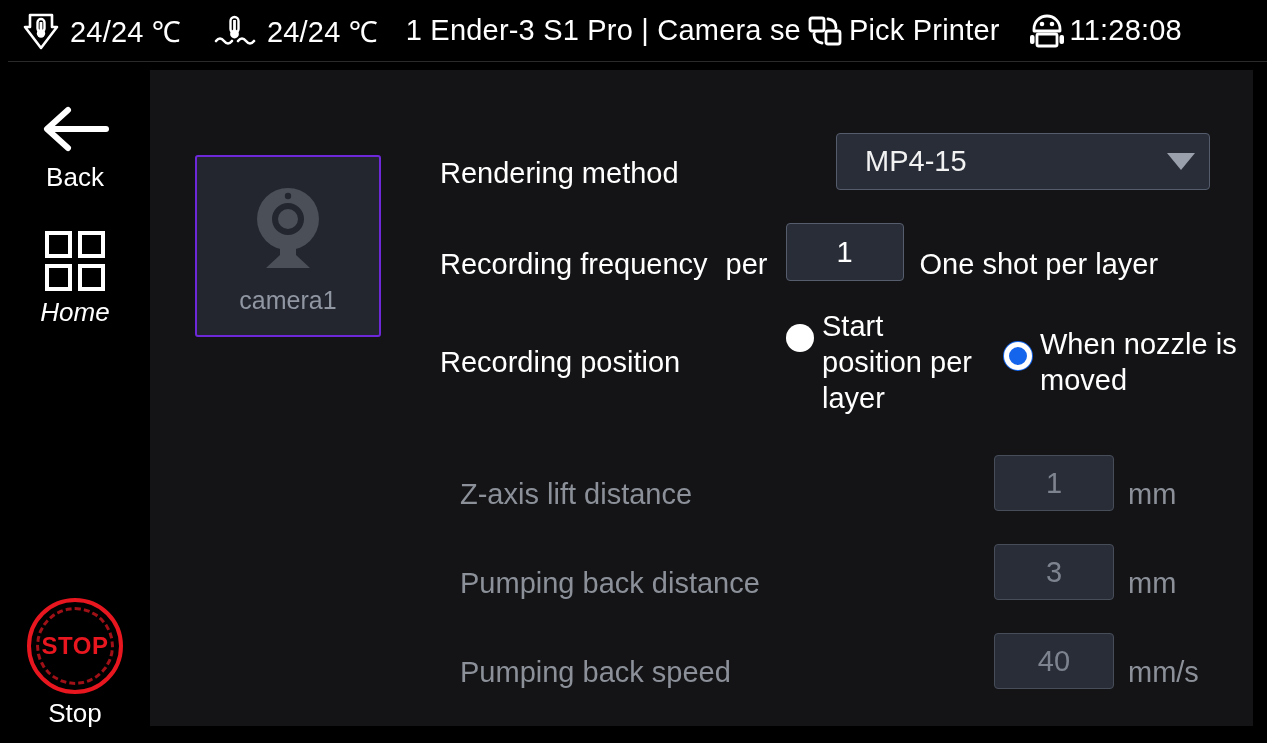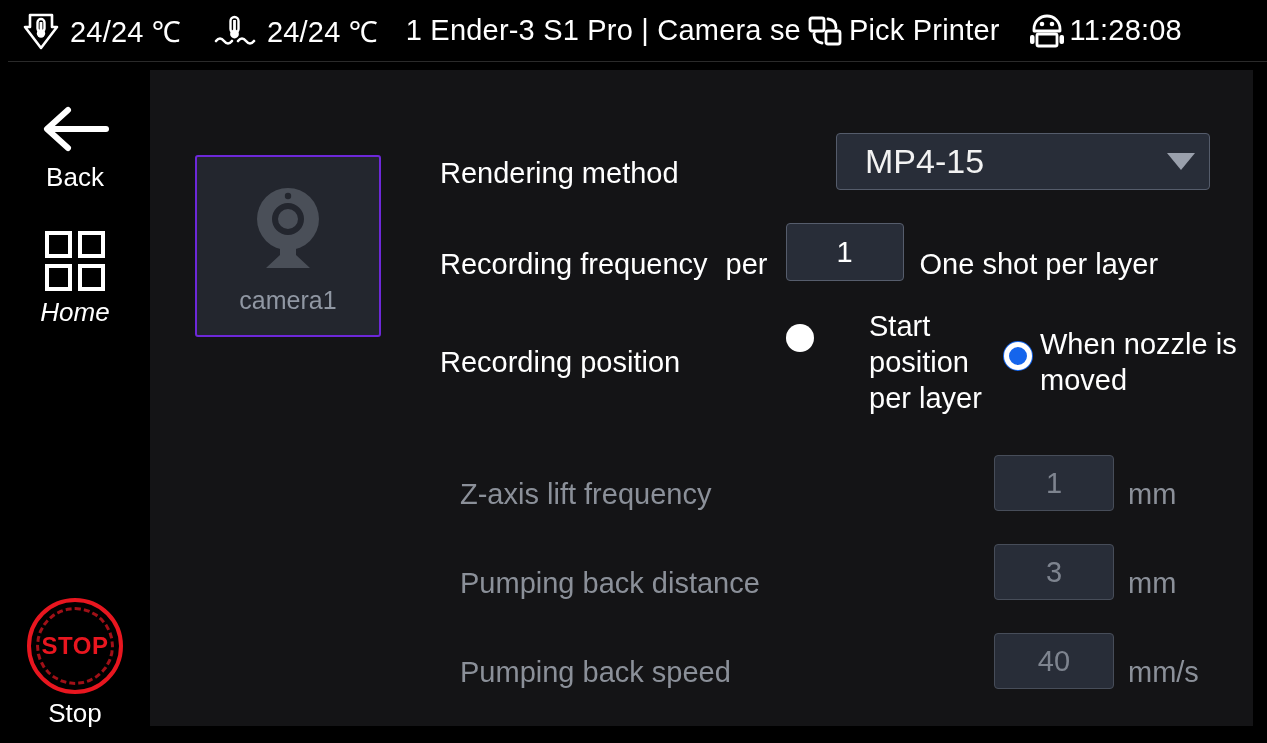--- a/index.html
+++ b/index.html
@@ -75,21 +75,21 @@
   .row { position: absolute; display: flex; align-items: flex-end; }
   .lbl { font-size: 29px; color: #fff; white-space: nowrap; }
   .lbl.dim { color: #8b9099; }
 
   .dropdown {
     width: 374px; height: 57px; background: #282d38;
     border: 1px solid #555c6b; border-radius: 4px;
     display: flex; align-items: center; justify-content: space-between;
     padding: 0 14px 0 28px; cursor: pointer;
   }
-  .dropdown .dd-val { font-size: 34px; color: #f2f2f2; }
+  .dropdown .dd-val { font-size: 29px; color: #f2f2f2; }
   .caret { width: 0; height: 0; border-left: 14px solid transparent;
            border-right: 14px solid transparent; border-top: 17px solid #9aa0ac; }
 
   .numbox {
     background: #282d38; border: 1px solid #565d6c; border-radius: 4px;
     display: flex; align-items: center; justify-content: center;
     font-size: 29px; color: #ffffff; cursor: pointer;
   }
   .numbox.dim { color: #7e848f; border-color: #474d59; }
   .unit { font-size: 29px; color: #8b9099; }
@@ -231,33 +231,33 @@
       <span class="lbl" style="margin-left:18px;">per</span>
       <div class="numbox" style="width:118px; height:58px; margin-left:18px;">
         <span>1</span>
       </div>
       <span class="lbl" style="margin-left:16px;">One shot per layer</span>
     </div>
 
     <div class="row" style="left:290px; top:238px; align-items:center;">
       <span class="lbl" style="width:346px;">Recording position</span>
 
-      <div class="radio-opt" style="width:204px;gap:47px;">
+      <div class="radio-opt" style="width:204px;">
         <span class="radio"></span>
         <span class="radio-text">Start position per layer</span>
       </div>
 
       <div class="radio-opt" style="width:240px; margin-left:14px;">
         <span class="radio sel"></span>
         <span class="radio-text">When nozzle is moved</span>
       </div>
     </div>
 
     <div class="row" style="left:310px; top:385px;">
-      <span class="lbl dim" style="width:534px;">Z-axis lift frequency</span>
+      <span class="lbl dim" style="width:534px;">Z-axis lift distance</span>
       <div class="numbox dim" style="width:120px; height:56px;">
         <span>1</span>
       </div>
       <span class="unit" style="margin-left:14px;">mm</span>
     </div>
 
     <div class="row" style="left:310px; top:474px;">
       <span class="lbl dim" style="width:534px;">Pumping back distance</span>
       <div class="numbox dim" style="width:120px; height:56px;">
         <span>3</span>

